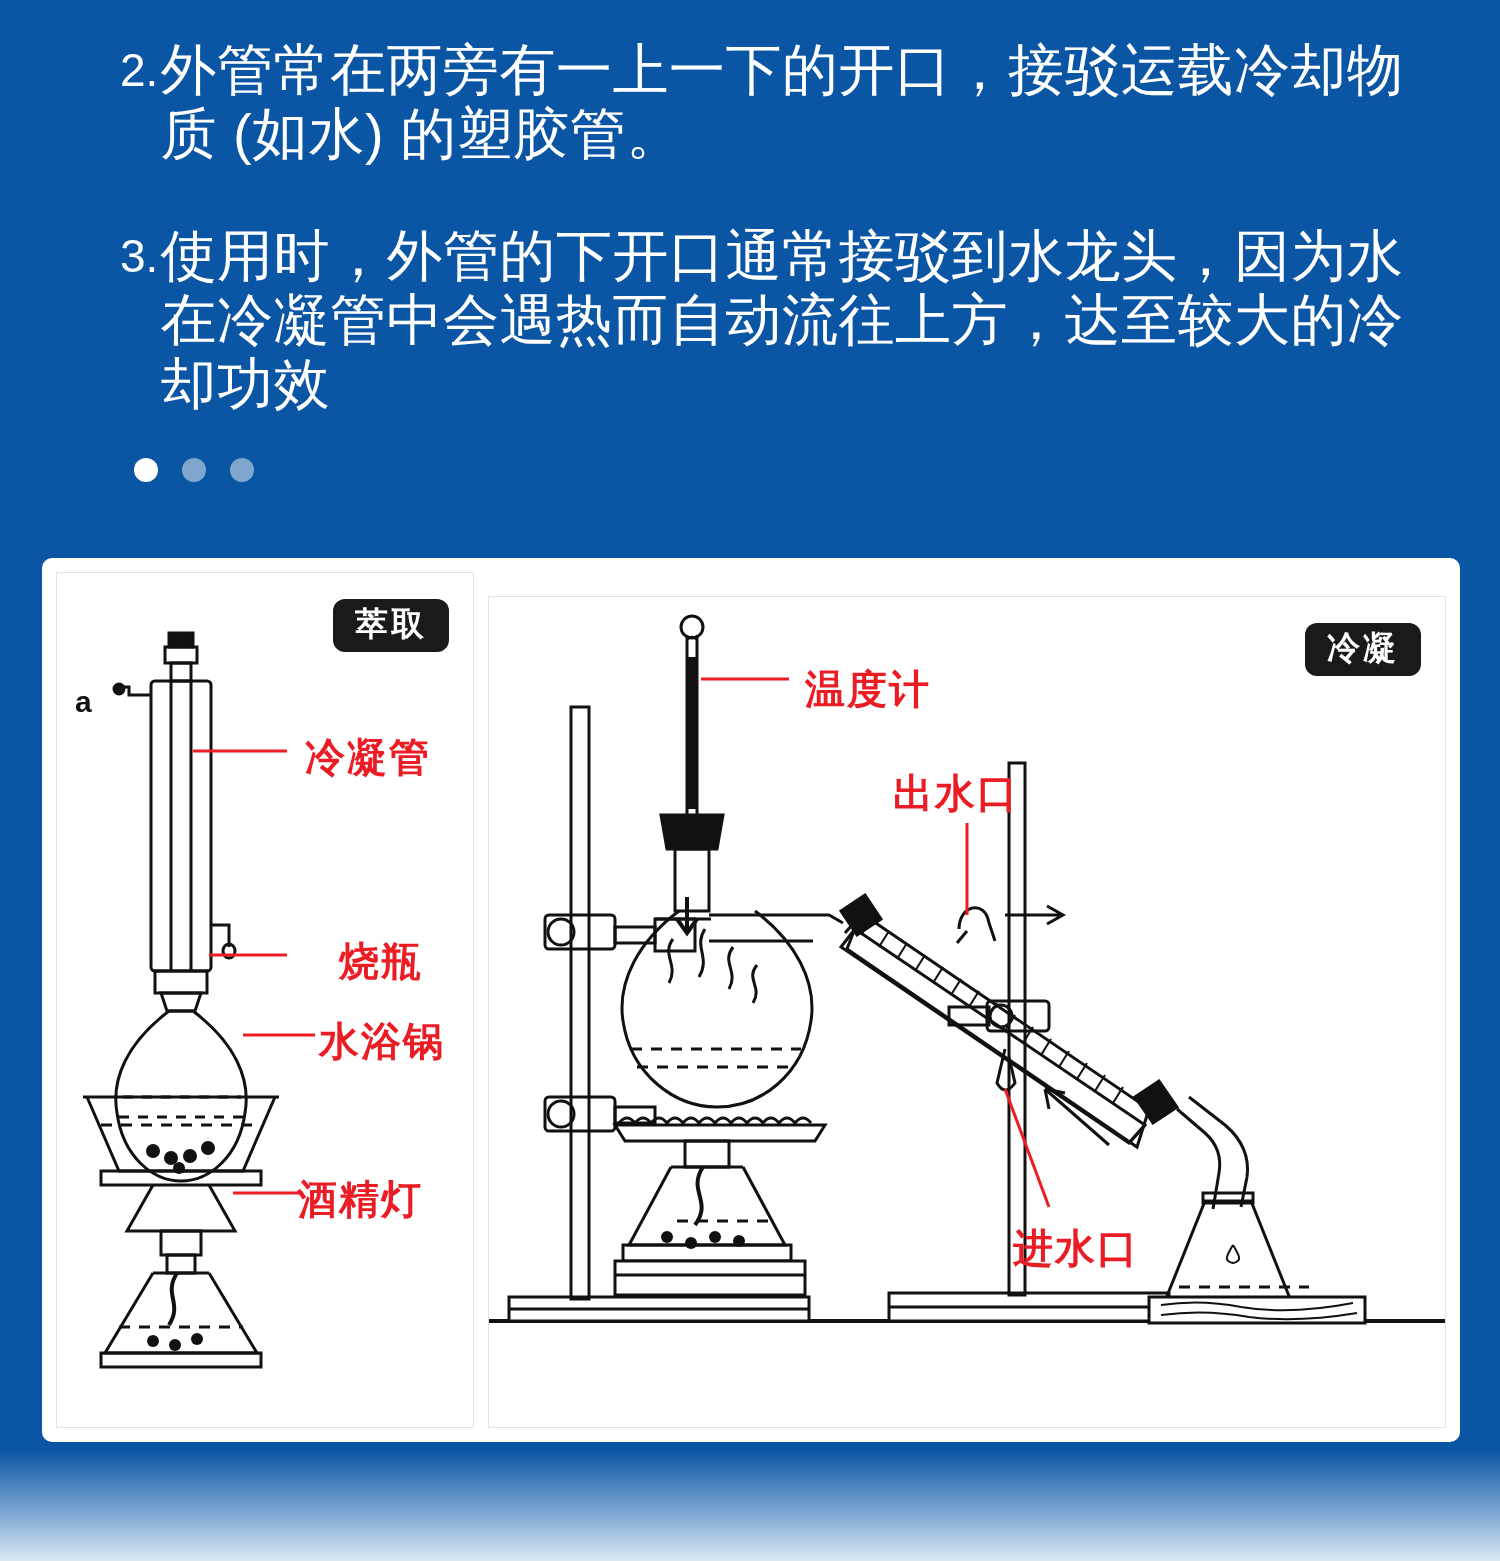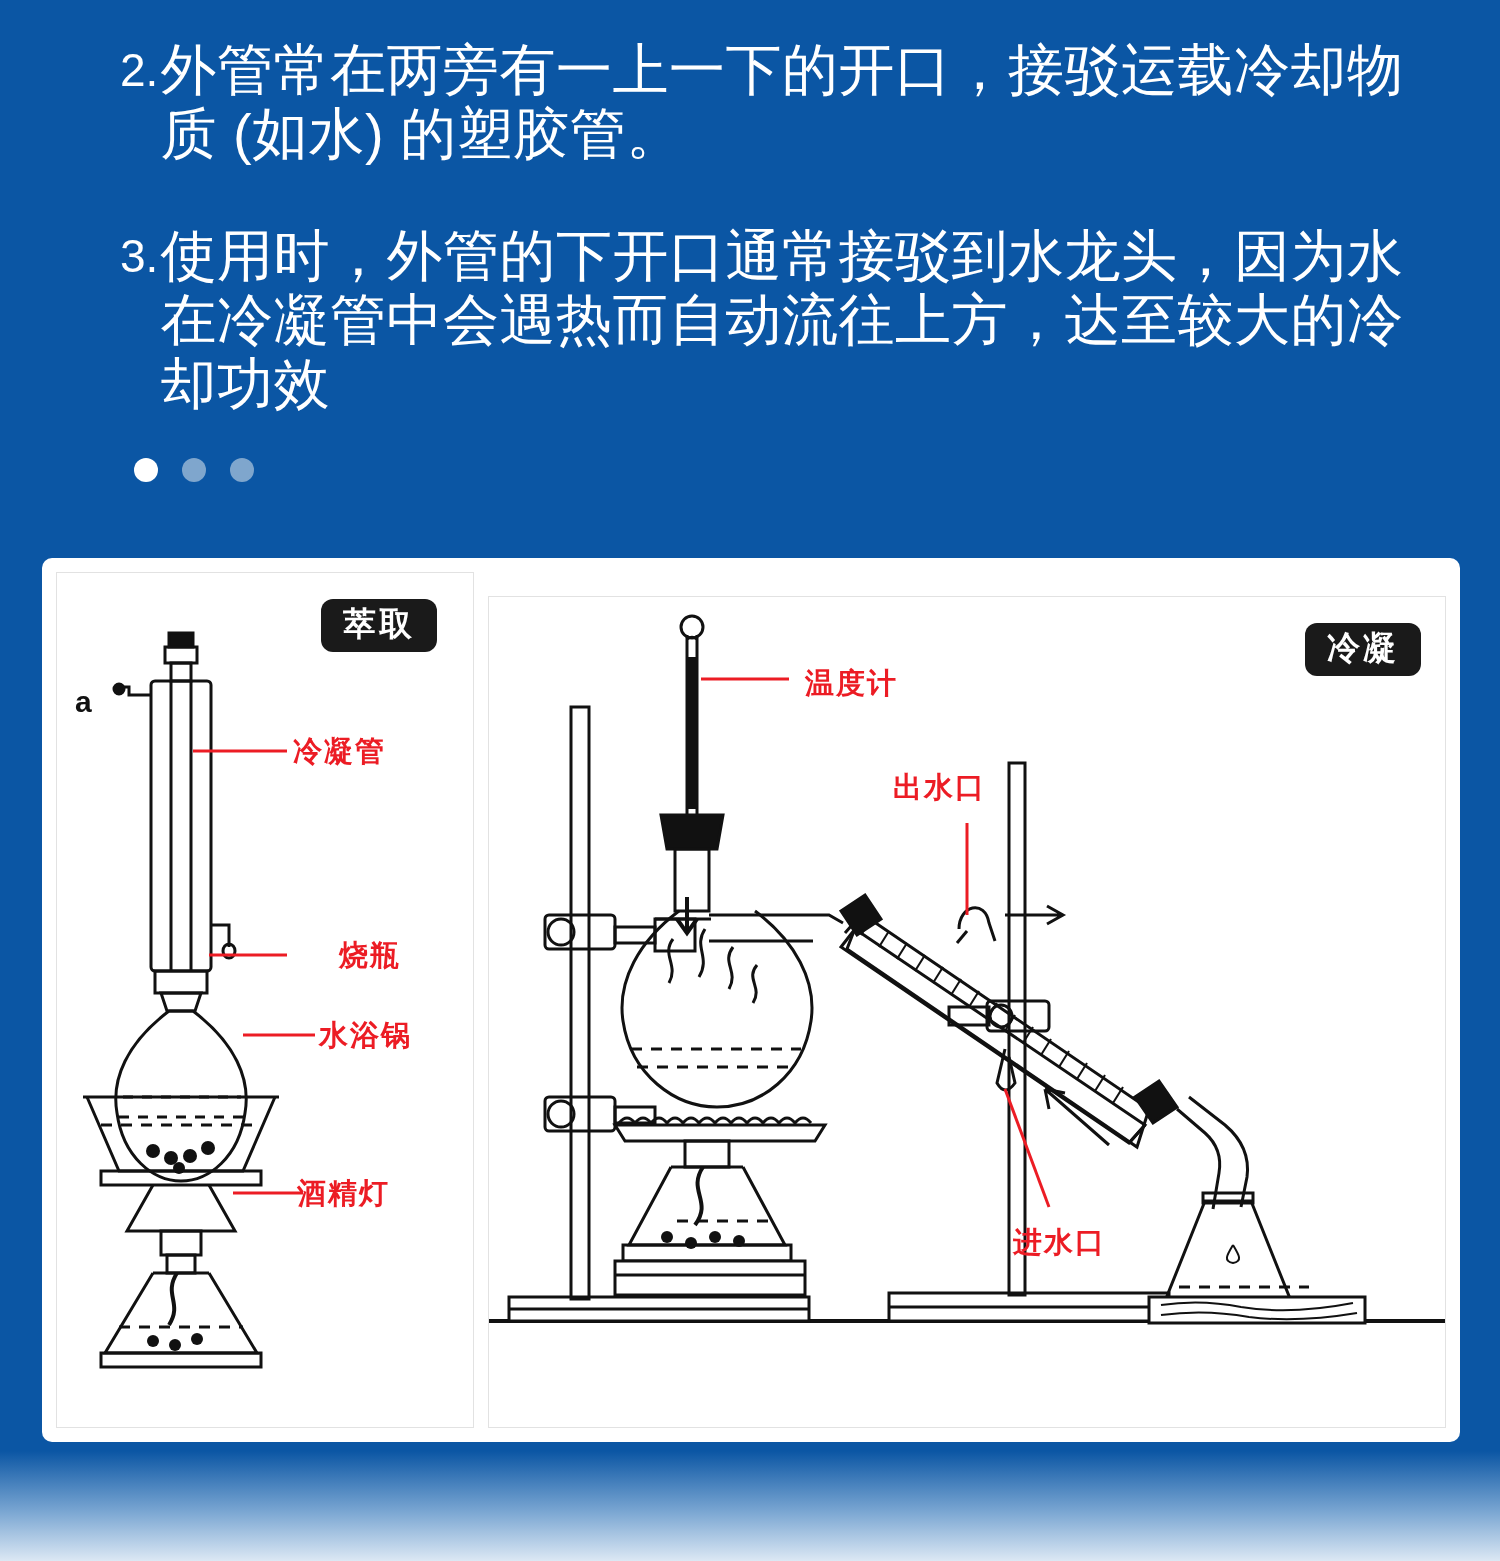--- a/index.html
+++ b/index.html
@@ -88,27 +88,27 @@
     top: 26px;
     background: #1a1a1a;
     color: #ffffff;
     font-size: 33px;
     font-weight: bold;
     border-radius: 12px;
     padding: 8px 22px 10px 22px;
     letter-spacing: 3px;
     line-height: 1.05;
   }
-  .tag.left-tag  { right: 36px; }
+  .tag.left-tag  { right: 24px; }
   .tag.right-tag { right: 24px; }
 
   .lbl {
     position: absolute;
     color: #ec1c24;
-    font-size: 29px;
+    font-size: 40px;
     font-weight: bold;
     letter-spacing: 2px;
     white-space: nowrap;
     line-height: 1;
   }
   .lbl-small {
     position: absolute;
     color: #111111;
     font-size: 30px;
     font-weight: bold;
@@ -208,21 +208,21 @@
 
         <g stroke="#ec1c24" stroke-width="3" fill="none">
           <line x1="136" y1="178" x2="230" y2="178"></line>
           <line x1="152" y1="382" x2="230" y2="382"></line>
           <line x1="186" y1="462" x2="258" y2="462"></line>
           <line x1="176" y1="620" x2="246" y2="620"></line>
         </g>
       </svg>
 
       <div class="lbl-small" style="left:18px; top:112px;">a</div>
-      <div class="lbl" style="left:236px; top:164px;">冷凝管</div>
+      <div class="lbl" style="left:248px; top:164px;">冷凝管</div>
       <div class="lbl" style="left:236px; top:368px;margin-left:46px;">烧瓶</div>
       <div class="lbl" style="left:262px; top:448px;">水浴锅</div>
       <div class="lbl" style="left:240px; top:606px;">酒精灯</div>
     </div>
 
     <div class="panel right">
 
       <div class="tag right-tag">冷凝</div>
 
       <svg width="956" height="854" viewBox="0 0 956 854">

